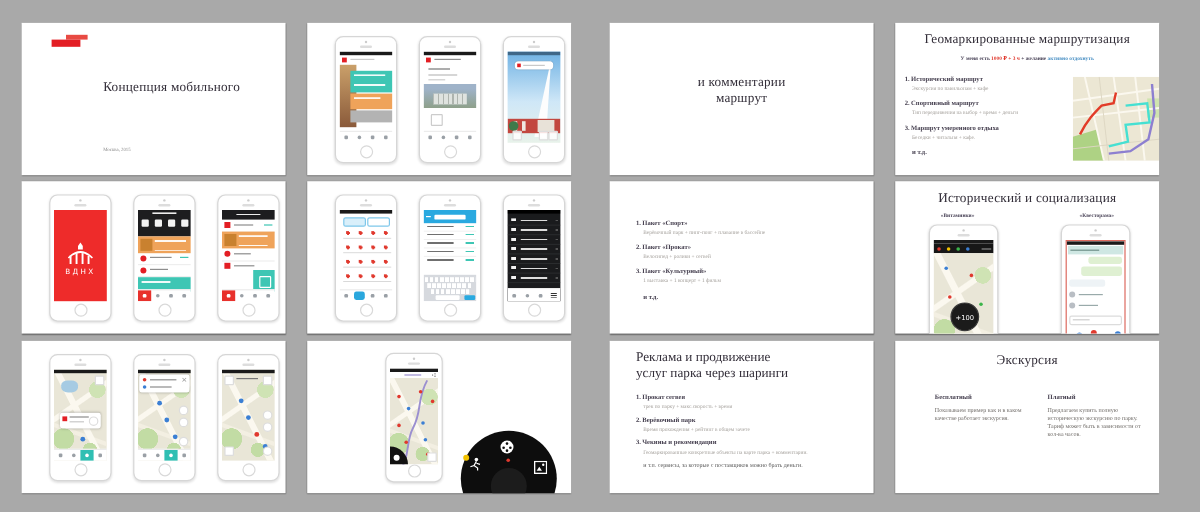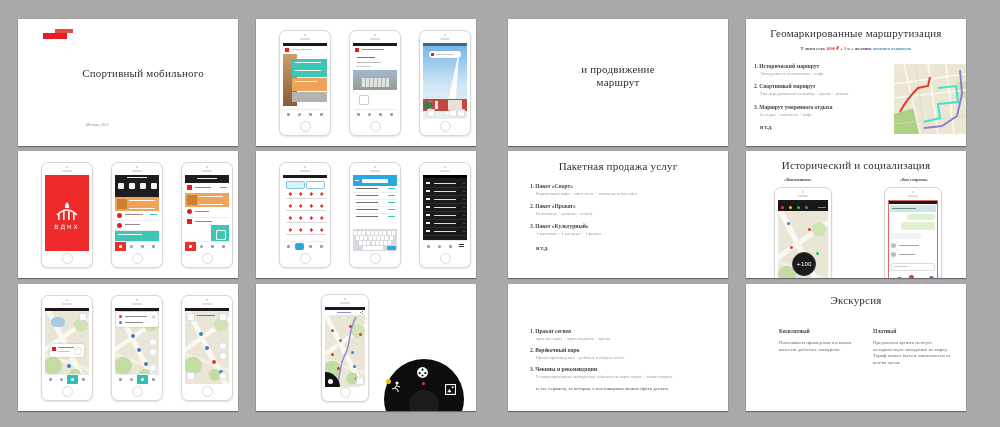--- a/index.html
+++ b/index.html
@@ -45,21 +45,21 @@
 <body>
 
 <div class="board">
 
   <div class="slide" style="left:18px;top:19px">
     <div class="abs" style="left:25px;top:10px;width:30px;height:14px">
       <div class="abs" style="left:12px;top:0;width:18px;height:4px;background:#e84a43"></div>
       <div class="abs" style="left:0;top:4px;width:24px;height:6px;background:#e31e24"></div>
     </div>
     <div class="stitle" style="top:48px;left:30px;width:190px">
-      <div>Спортивный мобильного</div>
+      <div>Концепция мобильного</div>
     </div>
     <div class="z50" style="left:68px;top:103px;font-size:8px;color:#8c8c8c">Москва, 2015</div>
   </div>
 
   <div class="slide" style="left:256px;top:19px">
 
     <div class="phone" style="left:23px;top:11px">
       <div class="cam"></div>
         <div class="spk"></div>
       <div class="scr">
@@ -144,21 +144,21 @@
         <div class="wbtn" style="left:4px;bottom:2px;background:rgba(255,255,255,.85)"></div>
         <div class="wbtn" style="left:26px;bottom:2px;background:rgba(255,255,255,.85)"></div>
         <div class="wbtn" style="left:34px;bottom:2px;background:rgba(255,255,255,.85)"></div>
       </div>
       <div class="home"></div>
     </div>
   </div>
 
   <div class="slide" style="left:508px;top:19px">
     <div class="stitle" style="top:44px">
-      <div>и продвижение</div>
+      <div>и комментарии</div>
       <div>маршрут</div>
     </div>
   </div>
 
   <div class="slide" style="left:746px;top:19px">
     <div class="stitle" style="top:8px">Геомаркированные маршрутизация</div>
     <div class="z50 cwrap" style="top:27px;font-size:9px;font-weight:bold;color:#4a4458">
       <span>У меня есть </span><span style="color:#e0392e">1000 ₽ + 3 ч</span><span> + желание </span><span style="color:#4a90c4">активно отдохнуть</span>
     </div>
     <div class="z55 ih" style="left:8px;top:44px"><span class="nm">1.</span><span>Исторический маршрут</span></div>
@@ -368,21 +368,20 @@
           <div class="bi">
               <div style="width:5px;height:4px;background-image:repeating-linear-gradient(to bottom,#333 0 1px,transparent 1px 1.8px)"></div>
             </div>
         </div>
       </div>
       <div class="home"></div>
     </div>
   </div>
 
   <div class="slide" style="left:508px;top:151px">
-    <div class="stitle" style="top:9px">Пакетная продажа услуг</div>
     <div class="z55 ih" style="left:22px;top:32px"><span class="nm">1.</span><span>Пакет «Спорт»</span></div>
     <div class="z50 is" style="left:28px;top:40px">Верёвочный парк + пинг-понг + плавание в бассейне</div>
     <div class="z55 ih" style="left:22px;top:52px"><span class="nm">2.</span><span>Пакет «Прокат»</span></div>
     <div class="z50 is" style="left:28px;top:60px">Велосипед + ролики + сегвей</div>
     <div class="z55 ih" style="left:22px;top:72px"><span class="nm">3.</span><span>Пакет «Культурный»</span></div>
     <div class="z50 is" style="left:28px;top:80px">1 выставка + 1 концерт + 1 фильм</div>
     <div class="z55 etc" style="left:28px;top:94px">и т.д.</div>
   </div>
 
   <div class="slide" style="left:746px;top:151px">
@@ -593,20 +592,24 @@
       <svg class="abs" style="left:61px;top:25px" width="11" height="11" viewBox="0 0 10 10">
         <rect x="0.5" y="0.5" width="9" height="9" fill="none" stroke="#fff"></rect>
         <path d="M2 7.5 L4 4.5 L6 7.5 Z" fill="#fff"></path>
           <circle cx="7" cy="3" r="0.9" fill="#fff"></circle>
       </svg>
 
     </div>
   </div>
 
   <div class="slide" style="left:508px;top:284px">
+    <div class="abs" style="left:22px;top:8px;font-size:11px;line-height:13px;color:#332e39">
+      <div>Реклама и продвижение</div>
+      <div>услуг парка через шаринги</div>
+    </div>
     <div class="z55 ih" style="left:22px;top:44px"><span class="nm">1.</span><span>Прокат сегвея</span></div>
     <div class="z50 is" style="left:28px;top:52px">трек по парку + макс.скорость + время</div>
     <div class="z55 ih" style="left:22px;top:63px"><span class="nm">2.</span><span>Верёвочный парк</span></div>
     <div class="z50 is" style="left:28px;top:71px">Время прохождения + рейтинг в общем зачете</div>
     <div class="z55 ih" style="left:22px;top:82px"><span class="nm">3.</span><span>Чекины и рекомендации</span></div>
     <div class="z50 is" style="left:28px;top:90px">Геомаркированные конкретные объекты на карте парка + комментарии.</div>
     <div class="z50" style="left:28px;top:101px;width:370px;white-space:normal;font-size:10px;line-height:13px;color:#555">и т.п. сервисы, за которые с поставщиков можно брать деньги.</div>
   </div>
 
   <div class="slide" style="left:746px;top:284px">

